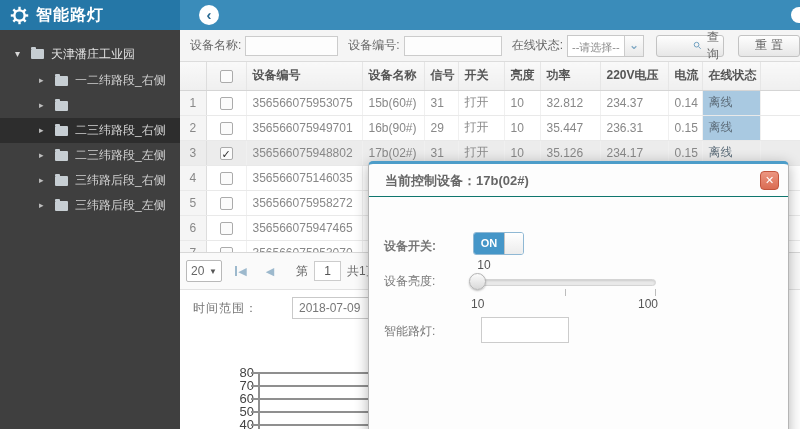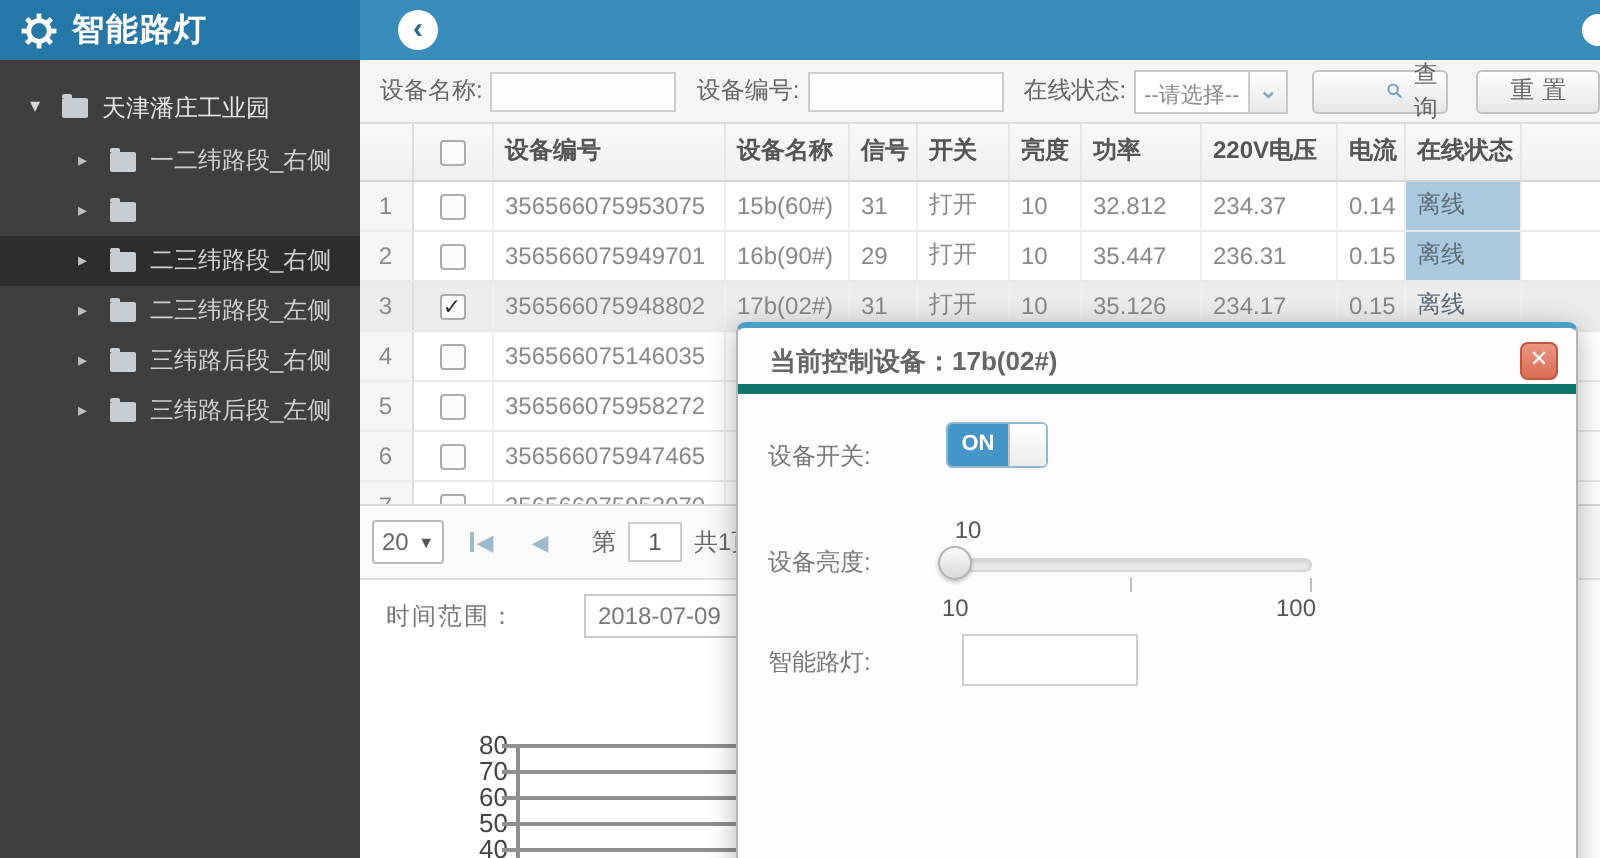--- a/index.html
+++ b/index.html
@@ -83,28 +83,28 @@
   .yt0{top:5px;} .yt1{top:18px;} .yt2{top:31px;} .yt3{top:44px;} .yt4{top:57px;}
   .gridline { position:absolute; left:78px; width:300px; border-top:2px solid #8f8f8f; }
   .gl0{top:12px;} .gl1{top:25px;} .gl2{top:38px;} .gl3{top:51px;} .gl4{top:64px;}
   .gtick { position:absolute; left:71px; width:7px; border-top:2px solid #8f8f8f; }
   .axis-y { position:absolute; left:78px; top:12px; height:57px; border-left:2px solid #8f8f8f; }
 
   
   .modal { position:absolute; left:368px; top:161px; width:421px; height:300px; background:#fdfdfd;
            border:1px solid #b5b5b5; border-top:3px solid #4d9dc9; border-radius:5px;
            box-shadow:0 3px 14px rgba(0,0,0,.3); z-index:50; }
-  .modal-title { height:33px; border-bottom:5px solid #0f766e; line-height:33px; padding-left:16px;
+  .modal-title { height:33px; border-bottom:1px solid #0f766e; line-height:33px; padding-left:16px;
                  font-size:13px; font-weight:bold; color:#666; }
   .modal-close { position:absolute; top:7px; right:9px; width:19px; height:19px;
                  background:linear-gradient(#ec9681,#da6c53); border:1px solid #c2553e; border-radius:4px;
                  color:#fff; font-size:11px; font-weight:bold; text-align:center; line-height:17px; cursor:pointer; }
   .m-label { position:absolute; left:15px; font-size:12px; color:#777; }
-  .ml-switch { top:56px; } .ml-bright { top:109px; } .ml-interval { top:159px; }
-  .toggle { position:absolute; left:104px; top:47px; width:51px; height:23px; border:1px solid #8fb8d4;
+  .ml-switch { top:74px;font-weight:bold; } .ml-bright { top:109px; } .ml-interval { top:159px; }
+  .toggle { position:absolute; left:104px; top:68px; width:51px; height:23px; border:1px solid #8fb8d4;
             border-radius:3px; overflow:hidden; display:flex; cursor:pointer; background:#fff; }
   .toggle-on { width:30px; background:#4596c8; color:#fff; font-size:11px; font-weight:bold;
                text-align:center; line-height:21px; }
   .toggle-knob { flex:1; background:linear-gradient(#ffffff,#ececec); border-left:1px solid #c4c4c4; }
   .bright-val { position:absolute; left:103px; top:94px; width:24px; text-align:center; font-size:12px; color:#555; }
   .slider-track { position:absolute; left:106px; top:115px; width:181px; height:7px; background:#e9e9e9;
                   border:1px solid #d4d4d4; border-radius:4px; box-shadow:inset 0 1px 2px rgba(0,0,0,.12); }
   .slider-handle { position:absolute; left:100px; top:109px; width:17px; height:17px; cursor:pointer;
                    background:linear-gradient(#fbfbfb,#d9d9d9); border:1px solid #b3b3b3; border-radius:50%;
                    box-shadow:0 1px 2px rgba(0,0,0,.25); }

